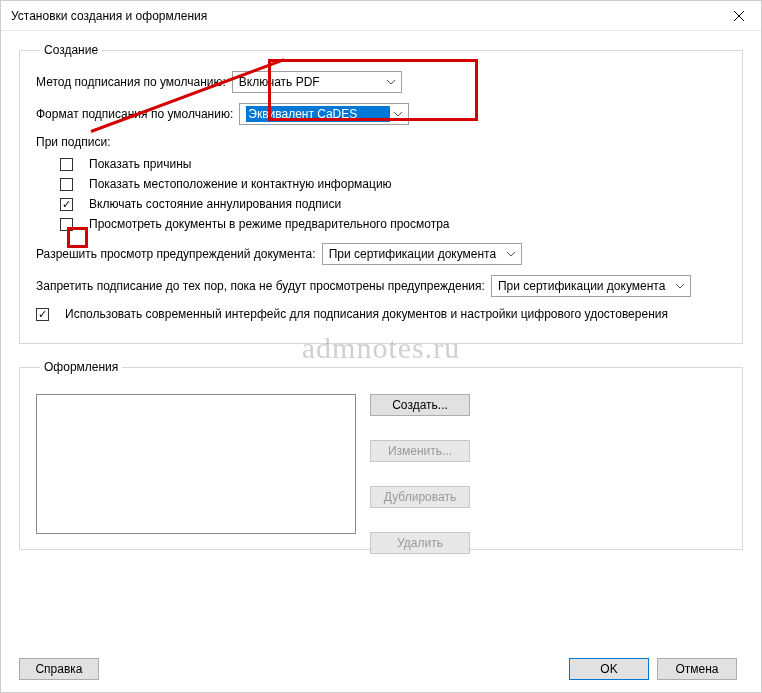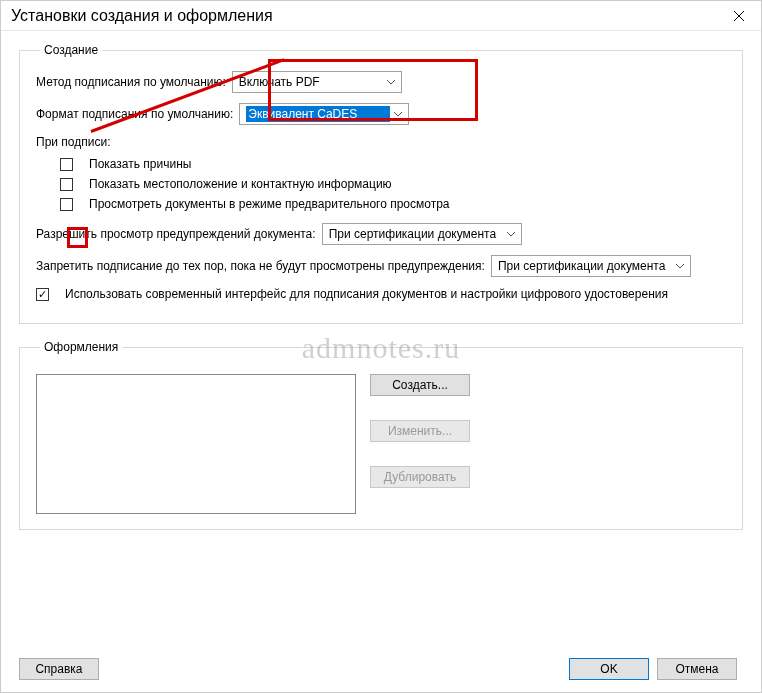--- a/index.html
+++ b/index.html
@@ -16,21 +16,21 @@
       border: 1px solid #ccc;
     }
     .titlebar {
       height: 30px;
       display: flex;
       align-items: center;
       justify-content: space-between;
       padding: 0 0 0 10px;
       border-bottom: 1px solid #e8e8e8;
     }
-    .titlebar-title { font-size: 16px; }
+    .titlebar-title { font-size: 12px; }
     .close-btn {
       width: 45px;
       height: 30px;
       display: flex;
       align-items: center;
       justify-content: center;
       cursor: pointer;
     }
     .close-btn svg { width: 10px; height: 10px; }
     .content {
@@ -224,20 +224,24 @@
 
     <div class="checkbox-row indent">
       <span class="cb"></span>
       <span>Показать причины</span>
     </div>
     <div class="checkbox-row indent">
       <span class="cb"></span>
       <span>Показать местоположение и контактную информацию</span>
     </div>
     <div class="checkbox-row indent">
+      <span class="cb checked"></span>
+      <span>Включать состояние аннулирования подписи</span>
+    </div>
+    <div class="checkbox-row indent">
       <span class="cb"></span>
       <span>Просмотреть документы в режиме предварительного просмотра</span>
     </div>
 
     <div class="row" style="margin-top:12px;">
       <span class="label">Разрешить просмотр предупреждений документа:</span>
       <div class="select" style="width:200px;">
         <span class="val">При сертификации документа</span>
         <span class="arrow">
             <svg width="8" height="5">
@@ -268,20 +272,21 @@
   </fieldset>
 
   <fieldset style="height:190px;">
     <legend>Оформления</legend>
     <div class="appearance-body">
       <div class="listbox"></div>
       <div class="btn-col">
         <div class="btn">Создать...</div>
         <div class="btn disabled">Изменить...</div>
         <div class="btn disabled">Дублировать</div>
+        <div class="btn disabled">Удалить</div>
       </div>
     </div>
   </fieldset>
 
 </div>
 
 <div class="highlight-line" style="top:129px; left:90px; width:206px; transform:rotate(-20.4deg);"></div>
 
 <div class="highlight-box" style="top:226px; left:66px; width:21px; height:21px;"></div>
 

